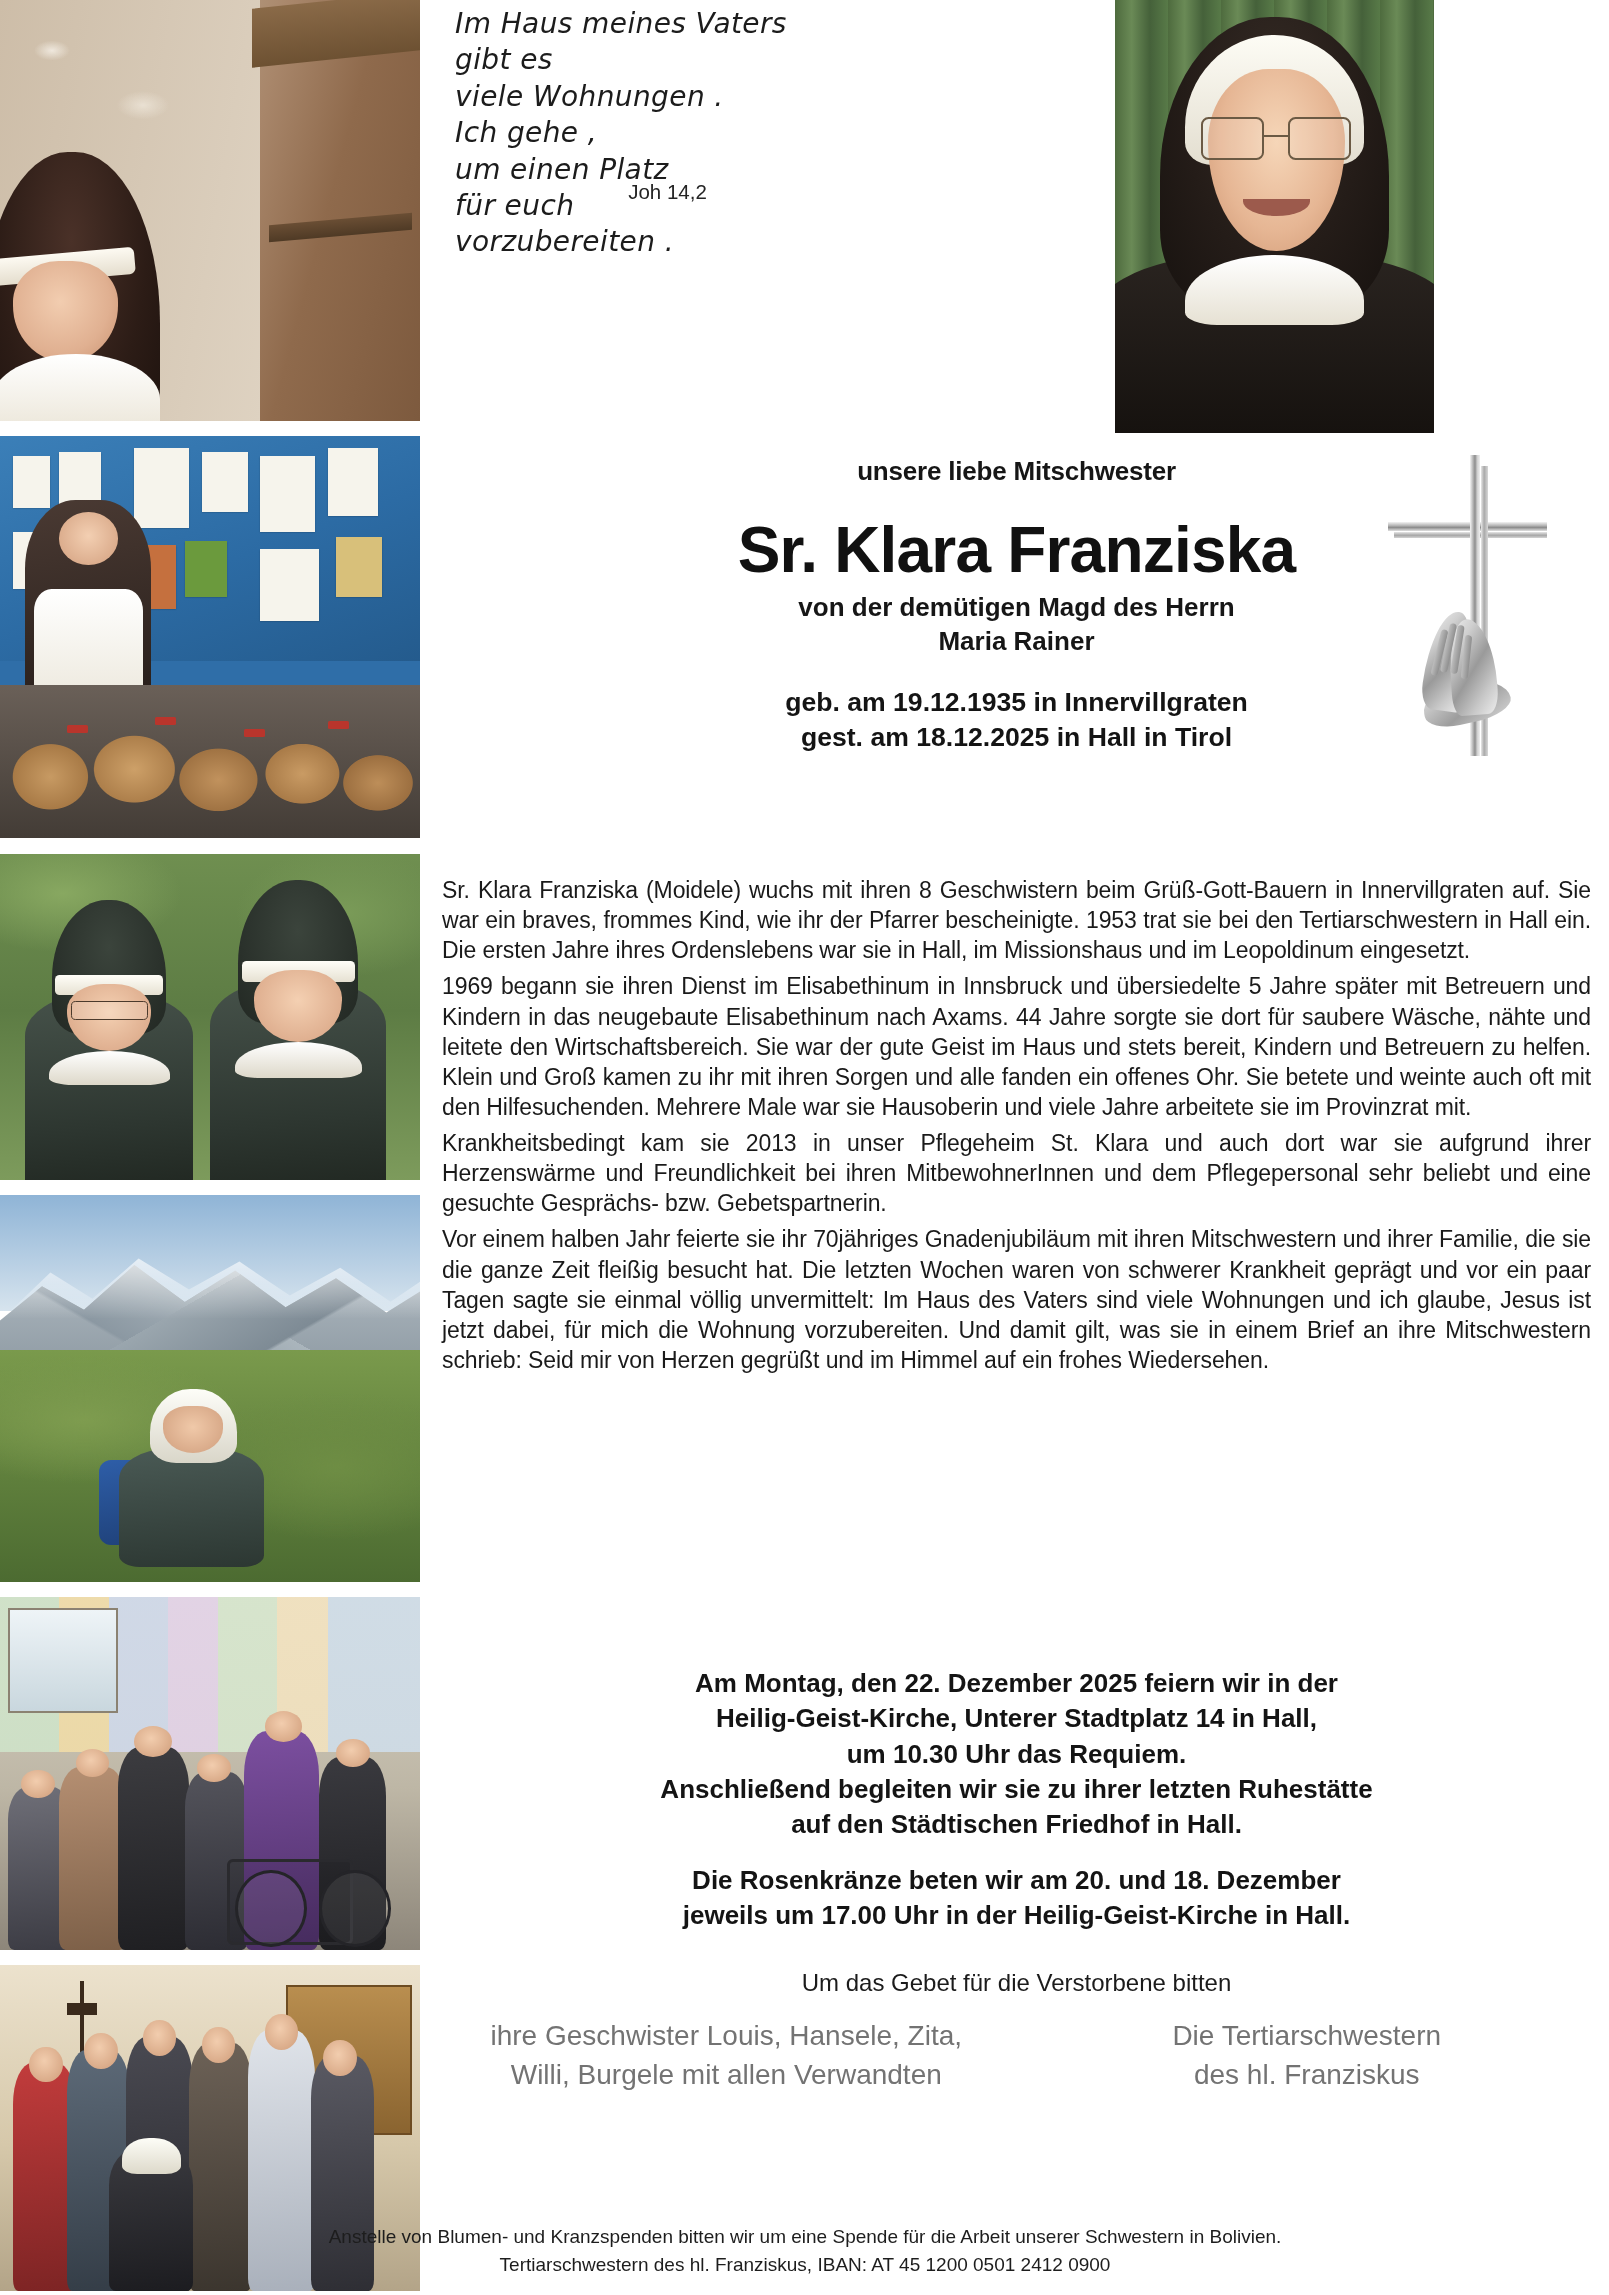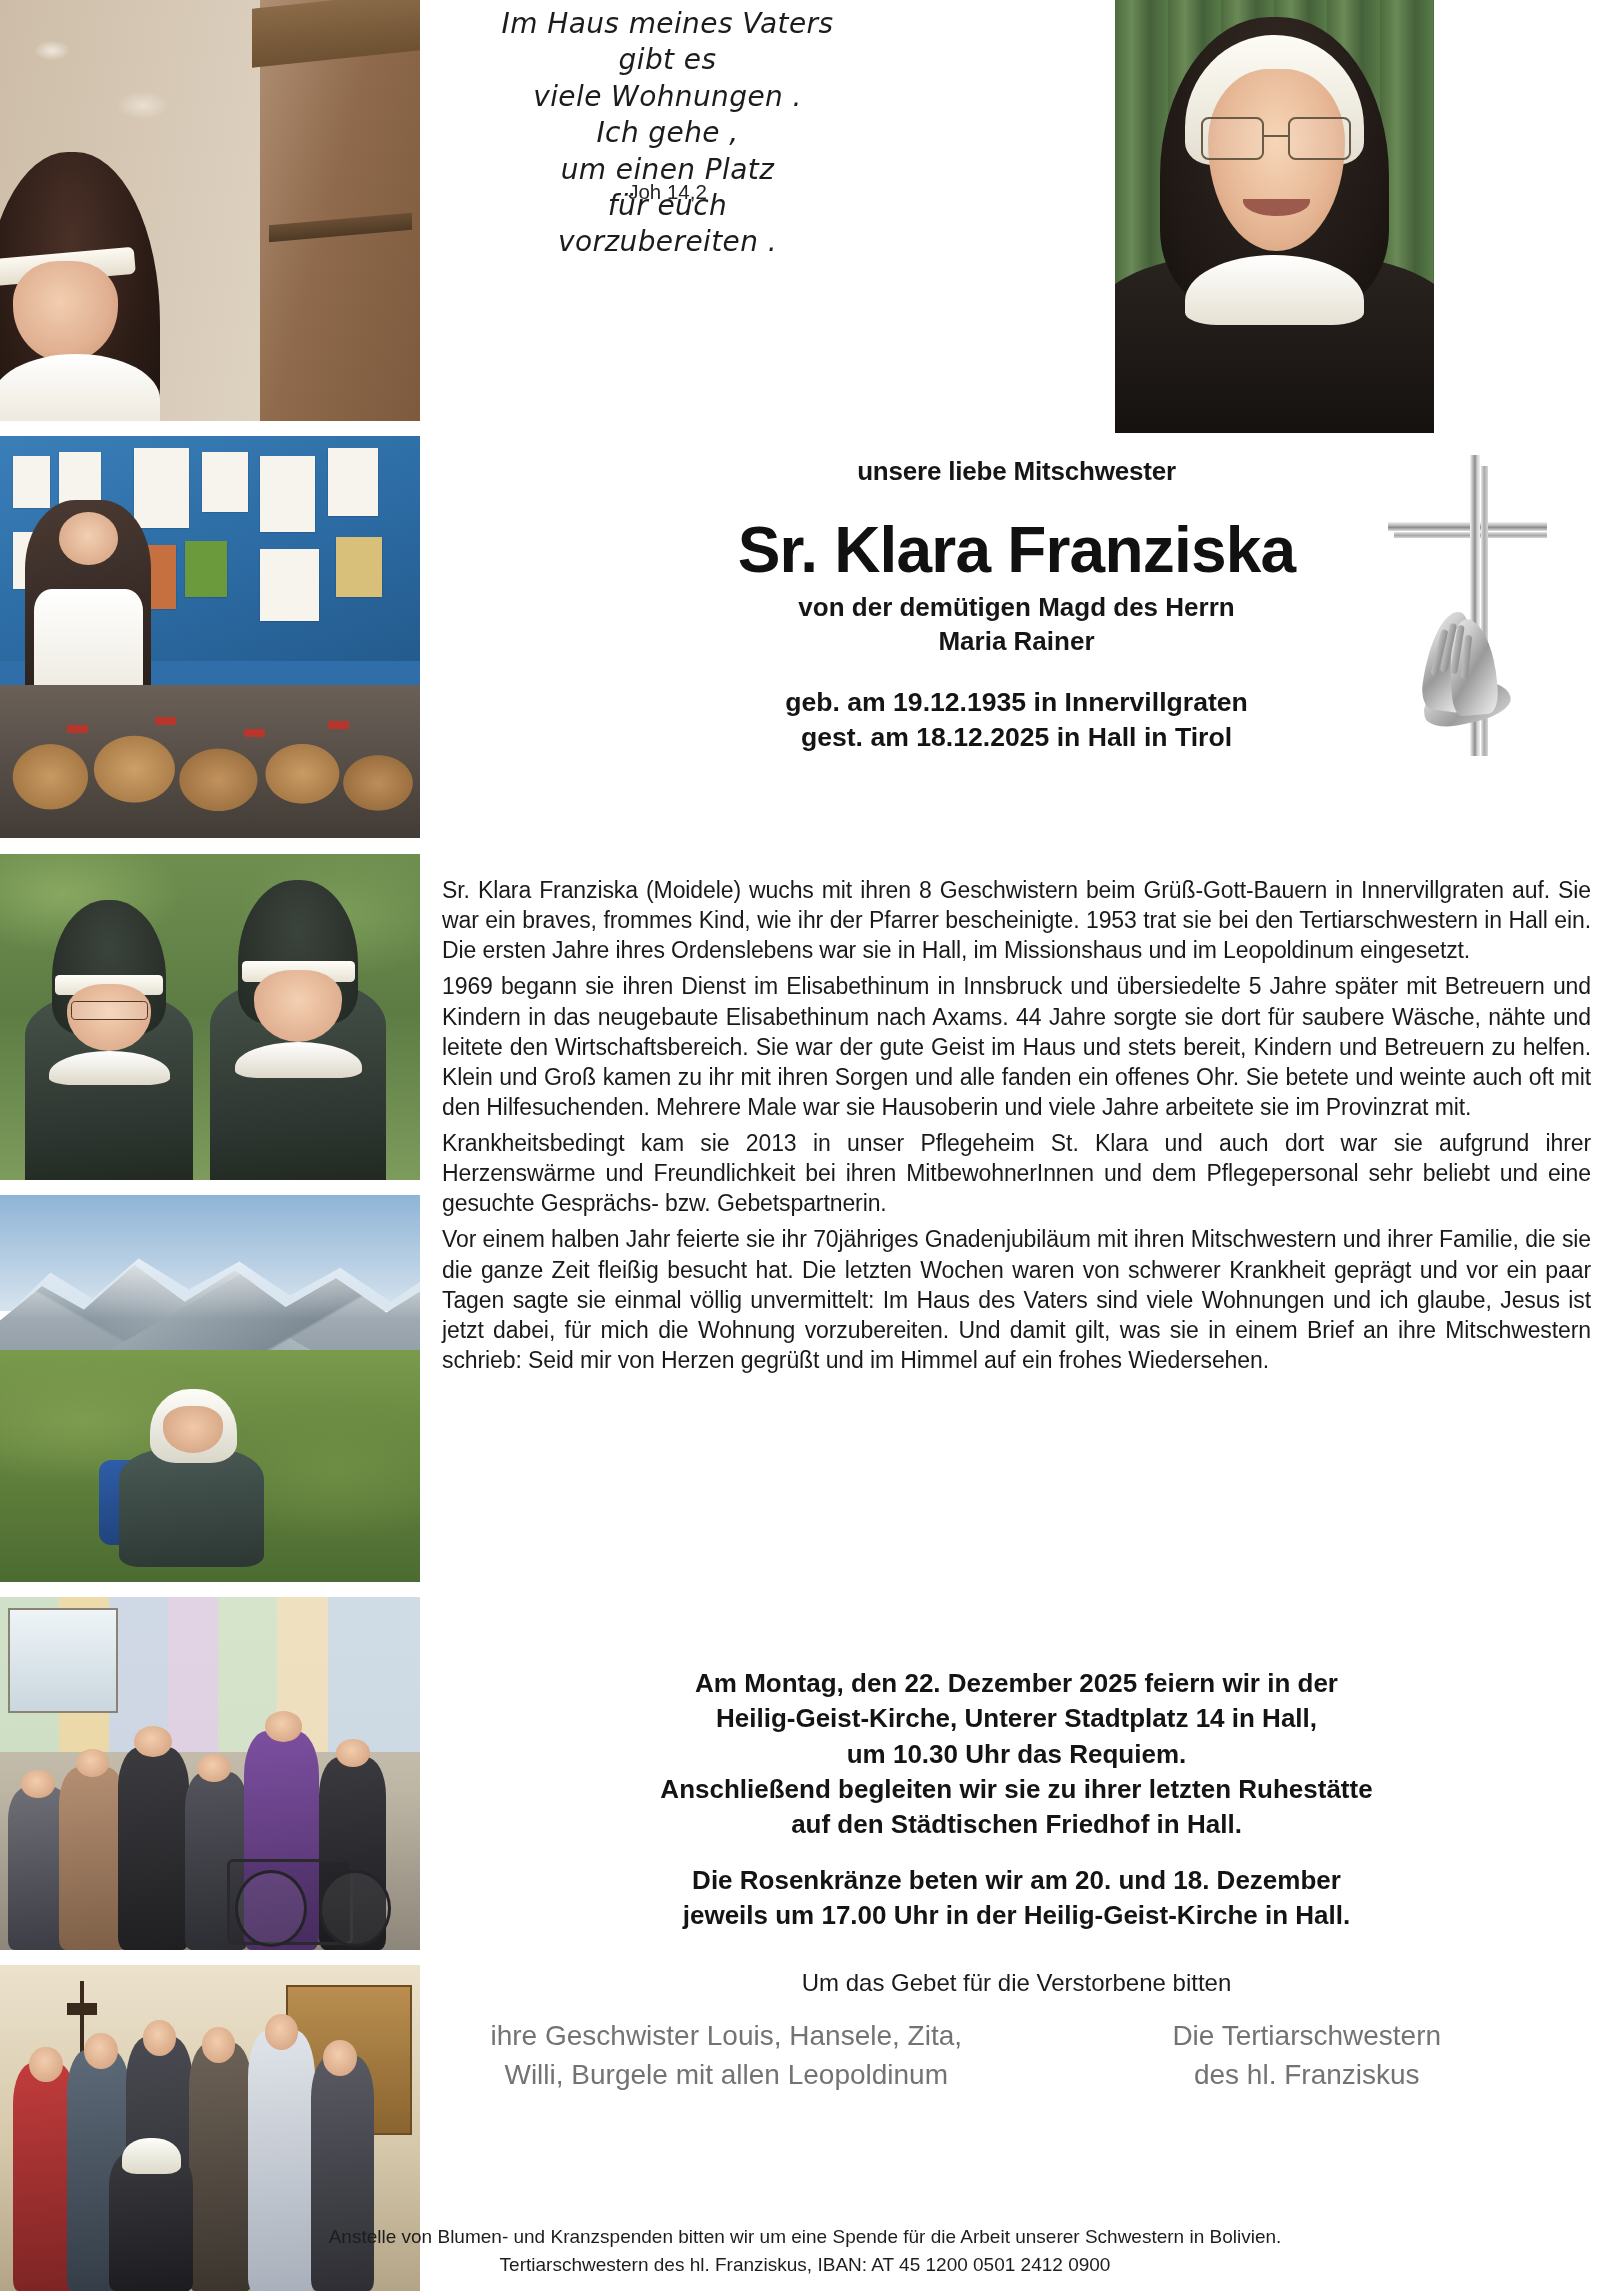--- a/index.html
+++ b/index.html
@@ -332,21 +332,21 @@
   }
   .portrait .pcollar {
     position:absolute; left:22%; top:59%; width:56%; height:16%;
     background: linear-gradient(180deg,#ffffff,#e6e1d3);
     border-radius: 50% 50% 18% 18% / 66% 66% 18% 18%;
   }
 
   
   .quote {
     position: absolute; left: 455px; top: 6px; width: 425px;
-    text-align: center;
+    text-align: left;
     font-family: "DejaVu Sans", sans-serif;
     font-style: italic;
     font-size: 28px;
     line-height: 1.30;
     color: #1c1c1c;
     letter-spacing: 0.4px;
   }
   .quote .ln { display:block; white-space: pre; }
   .quote-ref {
     position:absolute; left: 455px; top: 180px; width: 425px;
@@ -640,21 +640,21 @@
     <span class="gap"></span>
     <div>Die Rosenkränze beten wir am 20. und 18. Dezember</div>
     <div>jeweils um 17.00 Uhr in der Heilig-Geist-Kirche in Hall.</div>
   </div>
 
   <div class="closing">
     <div class="ask">Um das Gebet für die Verstorbene bitten</div>
     <div class="sigs">
       <div class="col">
         <div>ihre Geschwister Louis, Hansele, Zita,</div>
-        <div>Willi, Burgele mit allen Leopoldinum</div>
+        <div>Willi, Burgele mit allen Verwandten</div>
       </div>
       <div class="col">
         <div>Die Tertiarschwestern</div>
         <div>des hl. Franziskus</div>
       </div>
     </div>
   </div>
 
   <div class="footer">
     <div>Anstelle von Blumen- und Kranzspenden bitten wir um eine Spende für die Arbeit unserer Schwestern in Bolivien.</div>

